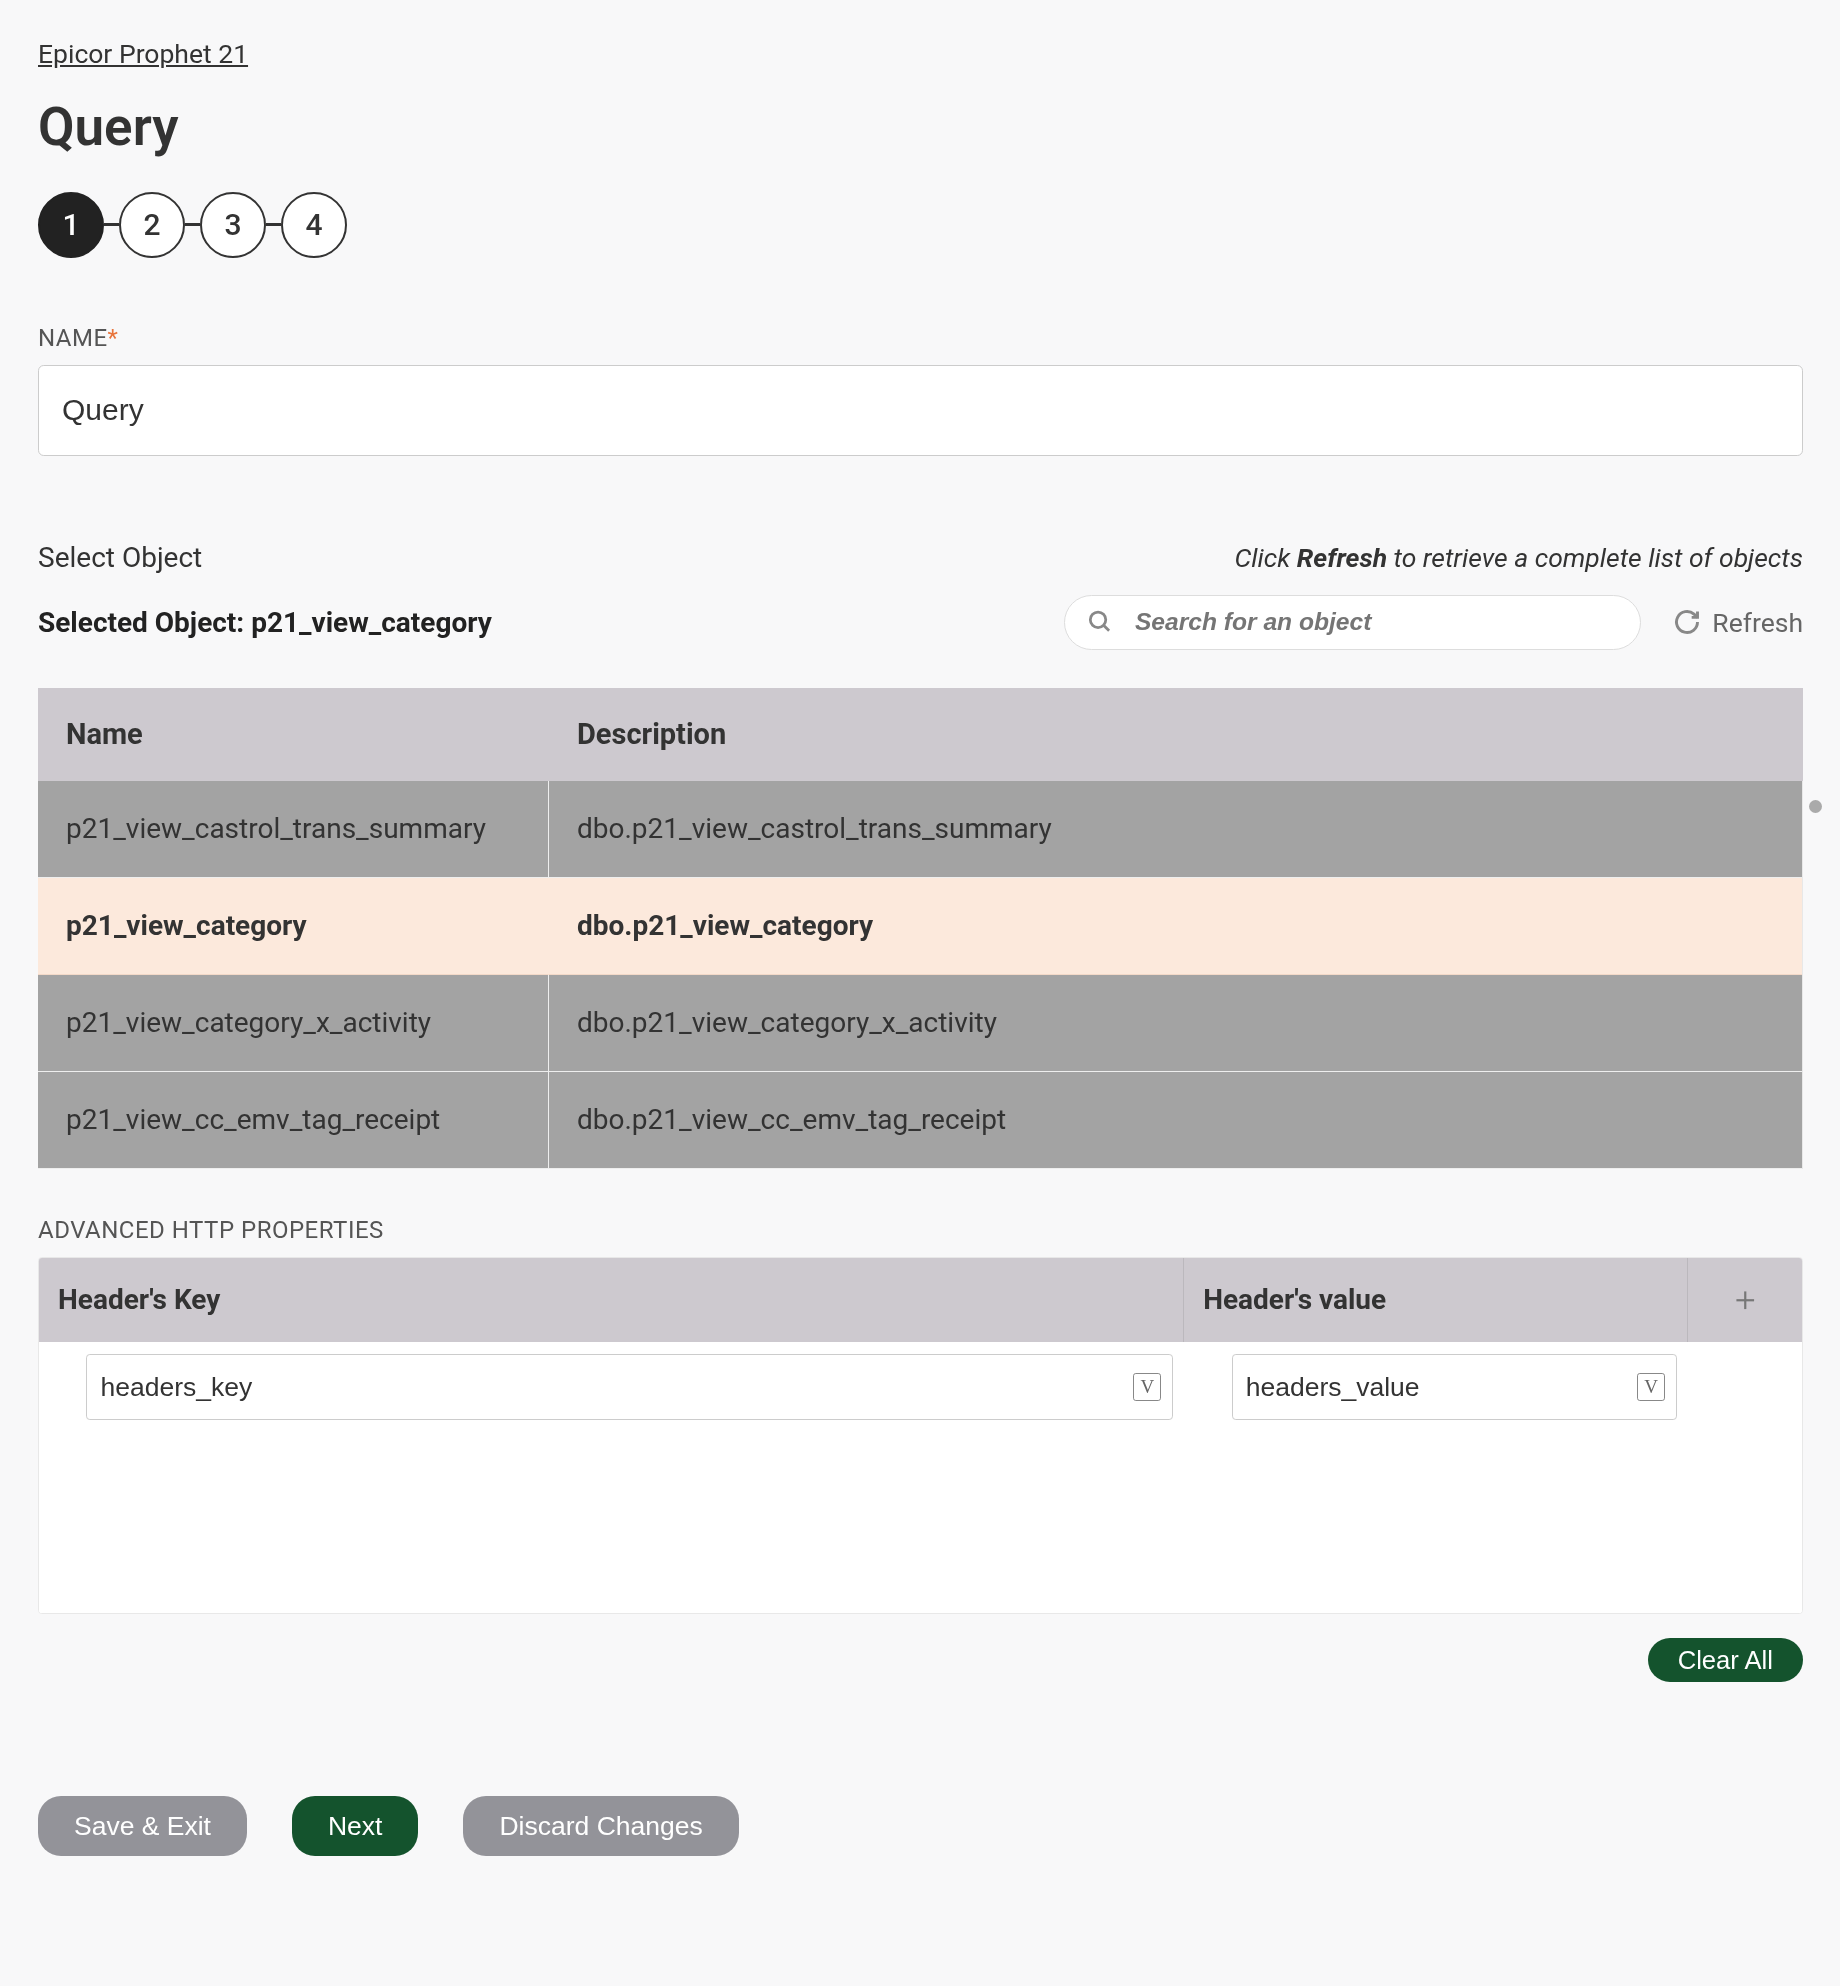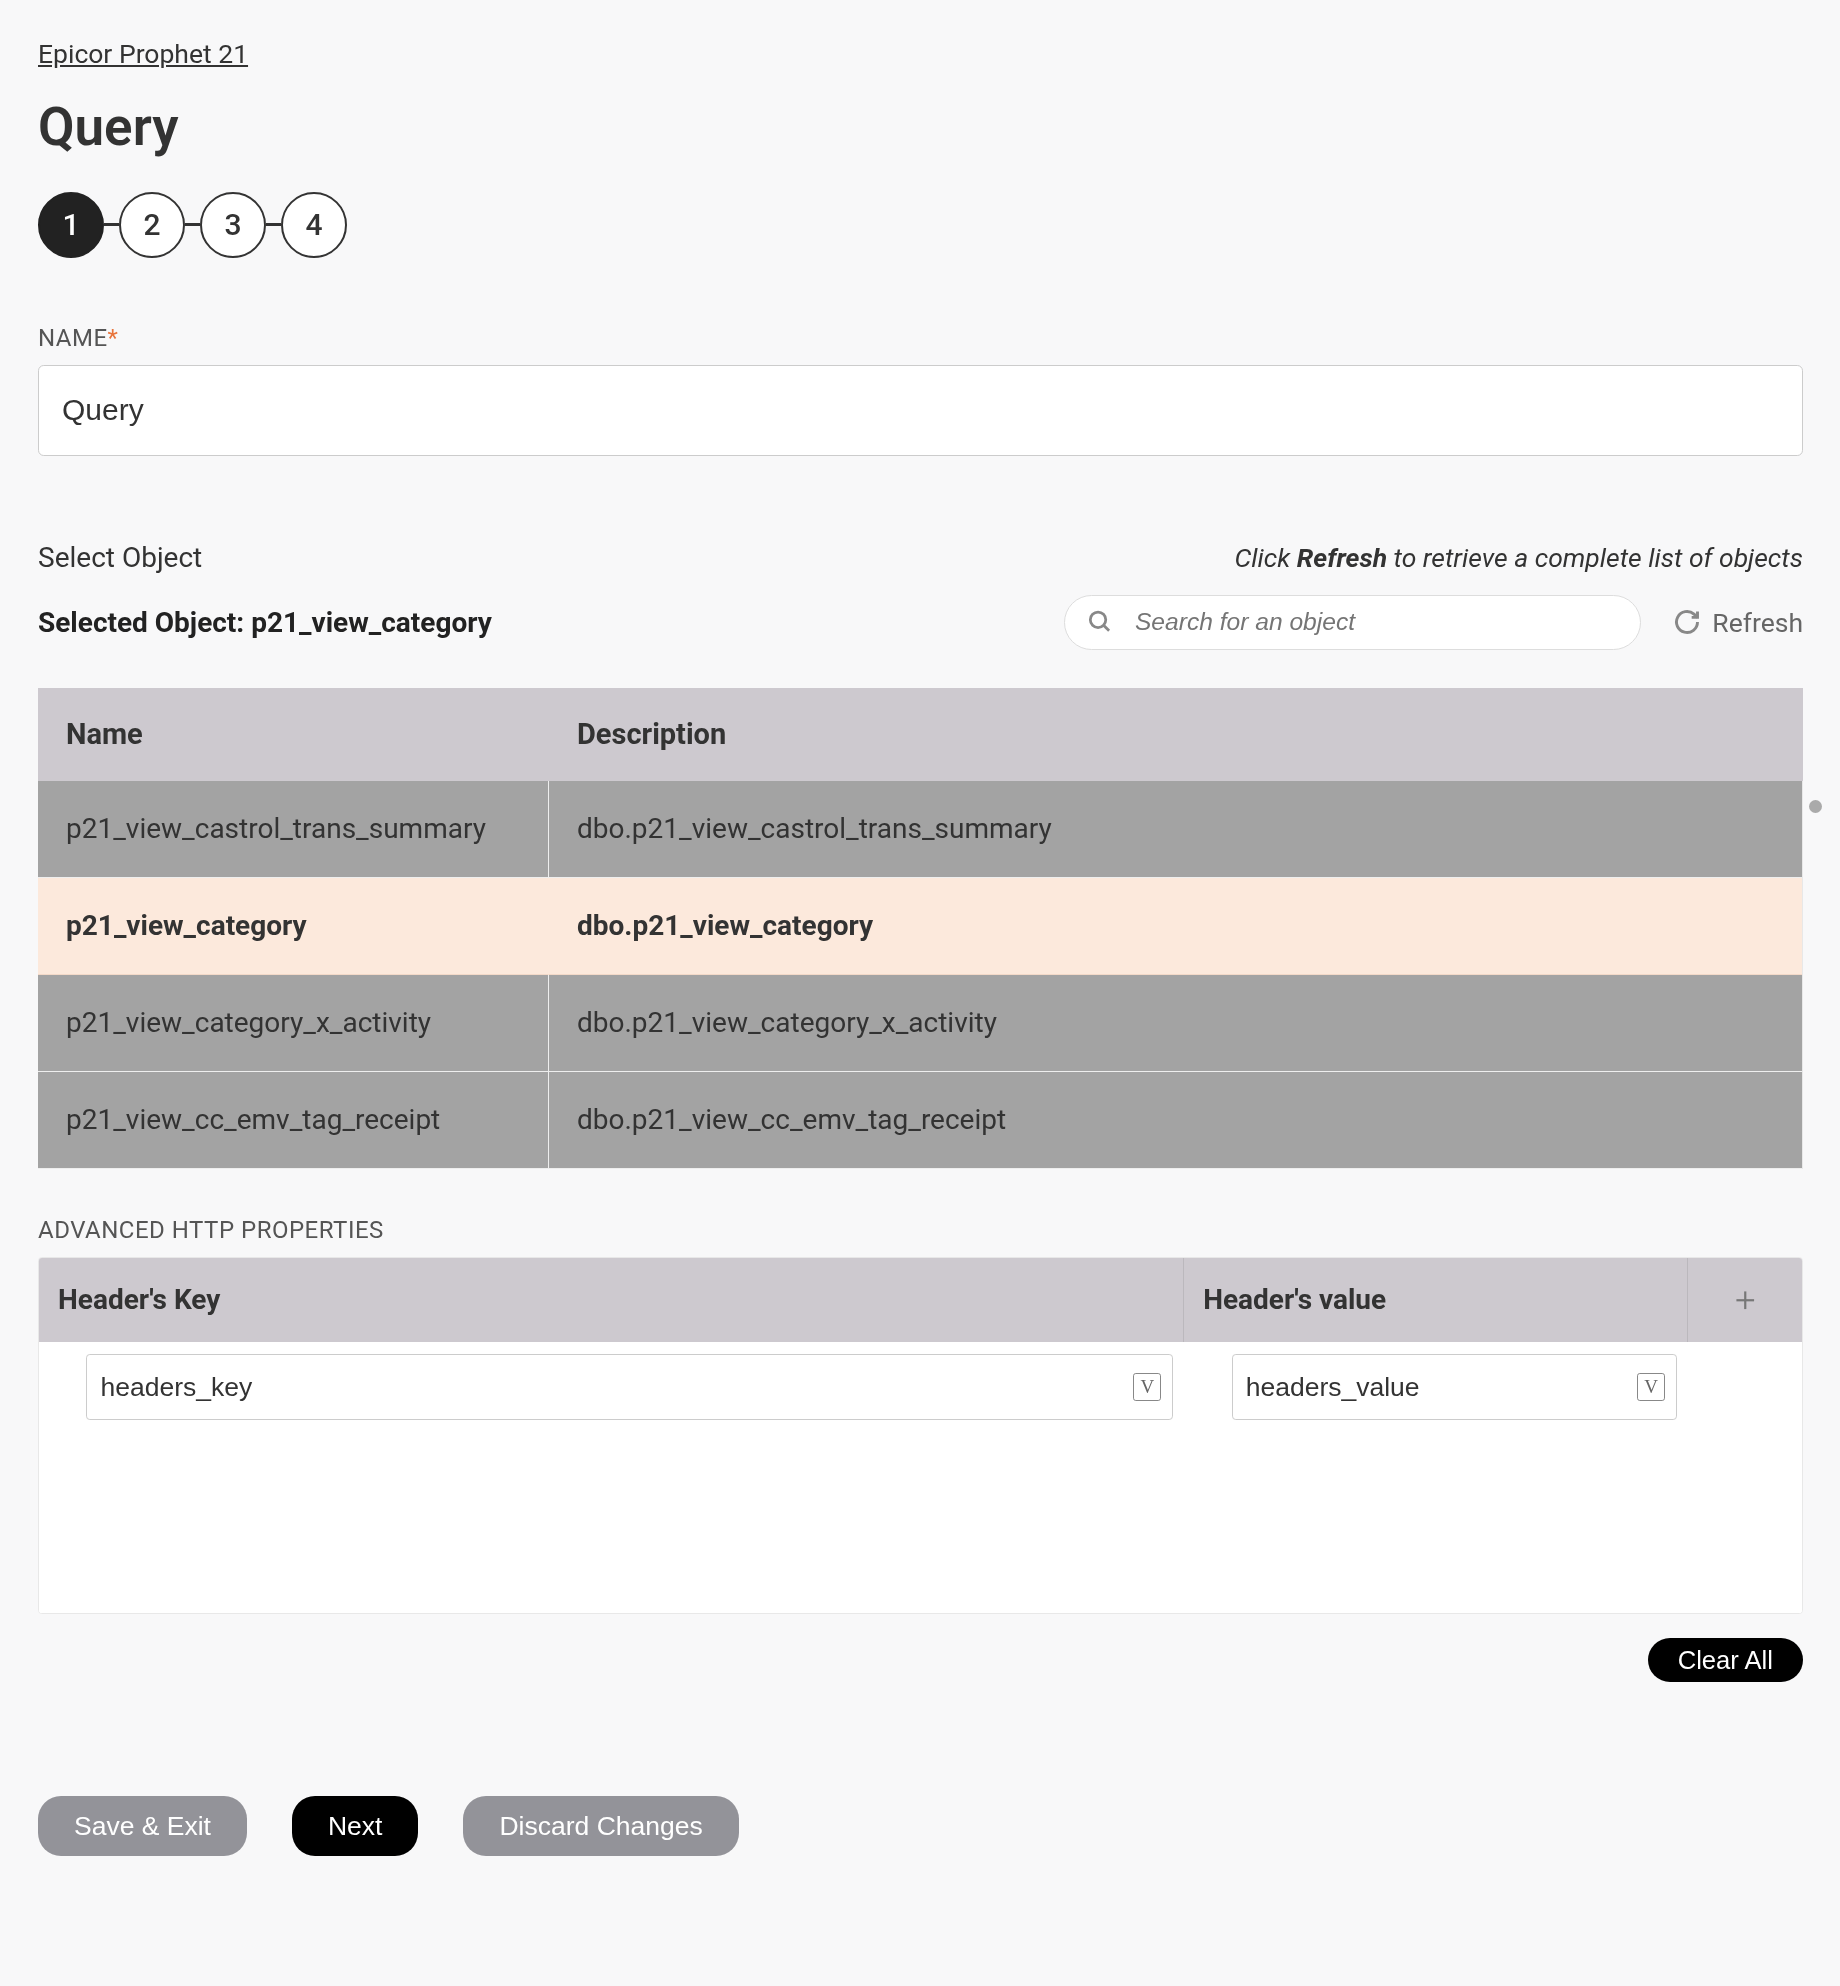--- a/index.html
+++ b/index.html
@@ -109,20 +109,21 @@
   .search-box input {
     width: 100%;
     height: 55px;
     border-radius: 28px;
     border: 1.9px solid #ddd;
     background: #fff;
     padding: 0 23px 0 70px;
     font-size: 24.6px;
     font-style: italic;
     color: #999;
+    font-weight: bold;
   }
   .refresh-btn {
     display: flex;
     align-items: center;
     gap: 11.4px;
     color: #666;
     cursor: pointer;
     font-size: 26.5px;
   }
   .data-table {
@@ -274,21 +275,21 @@
     border: none;
     border-radius: 23px;
     height: 44px;
     padding: 0 30px;
     font-size: 25.6px;
     cursor: pointer;
     color: #fff;
     display: flex;
     align-items: center;
   }
-  .pill-btn.orange { background: #000000; }
+  .pill-btn.orange { background: #14532d; }
   .pill-btn.gray { background: #939399; }
   .footer-actions {
     display: flex;
     gap: 45px;
     margin-top: 114px;
   }
   .footer-actions .pill-btn { height: 60px; padding: 0 36px; font-size: 26.5px; }
 </style>
 </head>
 <body>

